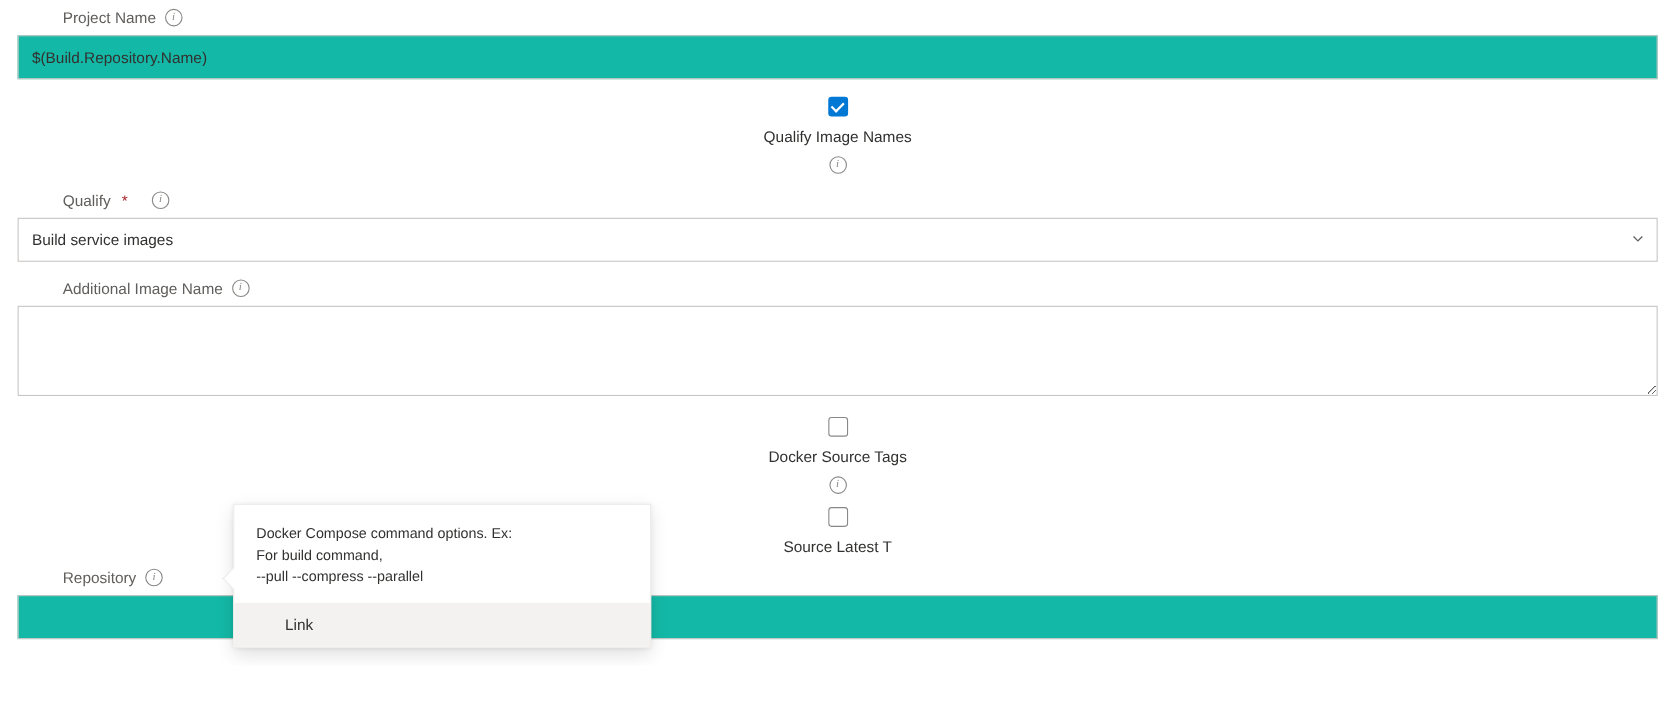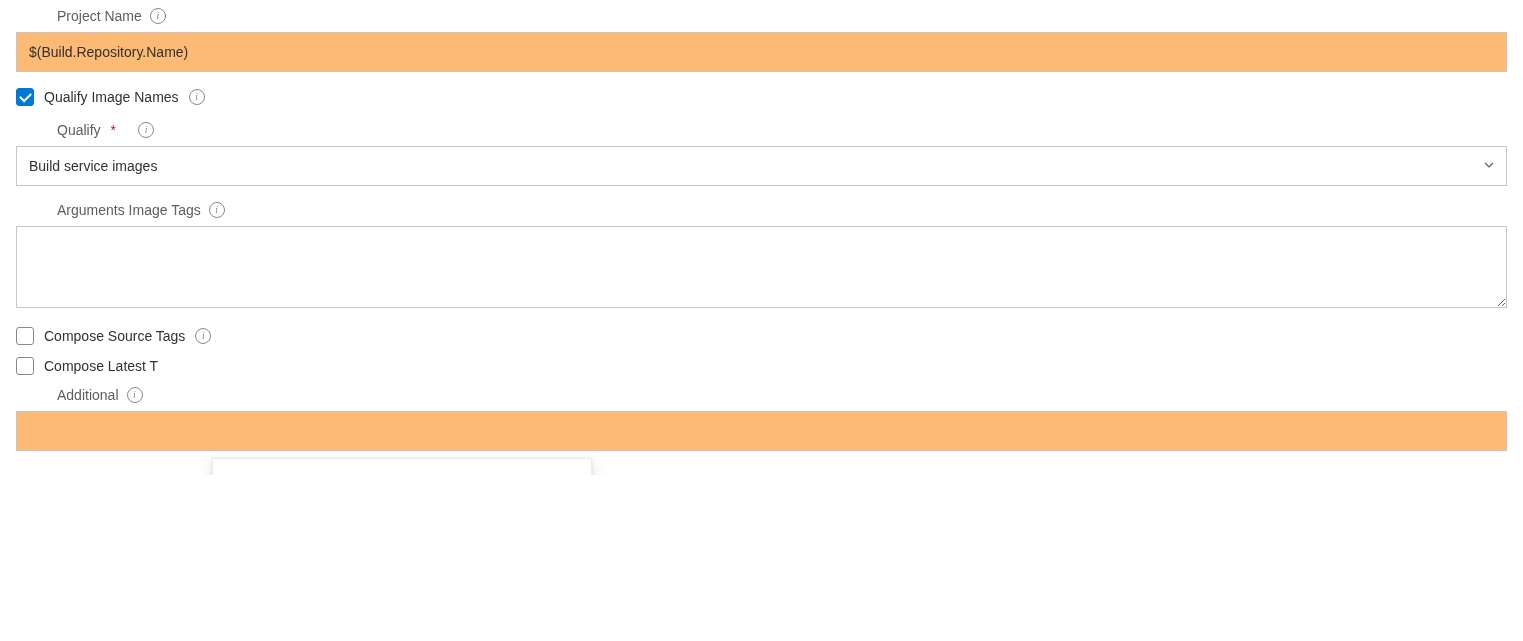--- a/index.html
+++ b/index.html
@@ -37,21 +37,21 @@
       cursor: pointer;
       user-select: none;
       line-height: 1;
     }
     .info-icon.wide-gap { margin-left: 14px; }
     .text-input {
       width: 100%;
       height: 40px;
       padding: 4px 12px;
       border: 1px solid #c8c6c4;
-      background: #fdba74;
+      background: #14b8a6;
       font-family: inherit;
       font-size: 14px;
       color: #323130;
       outline: none;
     }
     .select-wrap { position: relative; width: 100%; }
     .select-input {
       width: 100%;
       height: 40px;
       padding: 0 36px 0 12px;
@@ -85,20 +85,21 @@
       outline: none;
       resize: both;
     }
     .checkbox-row {
       display: flex;
       align-items: center;
       gap: 10px;
       margin-top: 12px;
       margin-bottom: 8px;
       color: #323130;
+      flex-direction: column;
     }
     .checkbox {
       width: 18px;
       height: 18px;
       border: 1px solid #8a8886;
       border-radius: 3px;
       background: #ffffff;
       display: inline-flex;
       align-items: center;
       justify-content: center;
@@ -186,40 +187,40 @@
       <span class="chevron">
         <svg width="12" height="12" viewBox="0 0 12 12">
             <path d="M2 4 L6 8 L10 4" stroke="#605e5c" stroke-width="1.2" fill="none"></path>
           </svg>
       </span>
     </div>
   </div>
 
   <div class="field">
     <div class="label-row">
-      <span class="label-text">Arguments Image Tags</span>
+      <span class="label-text">Additional Image Name</span>
       <span class="info-icon">i</span>
     </div>
     <textarea class="textarea-input" style=""></textarea>
   </div>
 
   <div class="checkbox-row">
     <span class="checkbox"></span>
-    <span>Compose Source Tags</span>
+    <span>Docker Source Tags</span>
     <span class="info-icon">i</span>
   </div>
 
   <div class="checkbox-row">
     <span class="checkbox"></span>
-    <span>Compose Latest T</span>
+    <span>Source Latest T</span>
   </div>
 
   <div class="field" style="margin-top:12px;">
     <div class="label-row">
-      <span class="label-text">Additional</span>
+      <span class="label-text">Repository</span>
       <span class="info-icon">i</span>
     </div>
     <input type="text" class="text-input" value="" style="">
   </div>
 
   <div class="tooltip-callout">
     <div class="tooltip-beak"></div>
     <div class="tooltip-body">
       <div>Docker Compose command options. Ex:</div>
       <div>For build command,</div>

